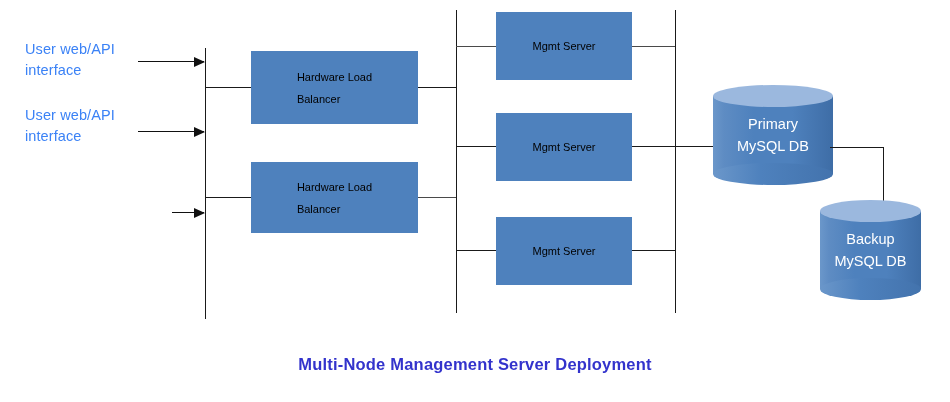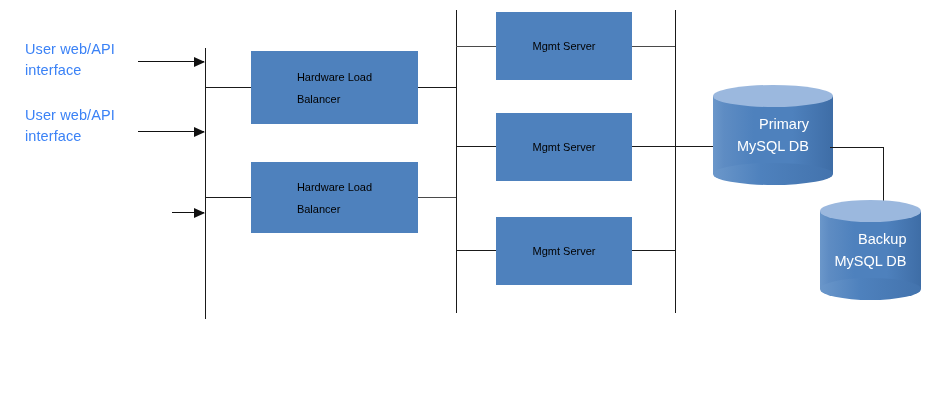--- a/index.html
+++ b/index.html
@@ -79,21 +79,21 @@
   }
   .cyl-label {
     position: absolute;
     left: 0;
     right: 0;
     top: 0;
     bottom: 0;
     display: flex;
     align-items: center;
     justify-content: center;
-    text-align: right;
+    text-align: center;
     color: #ffffff;
     font-size: 14.5px;
     line-height: 22px;
     white-space: pre-line;
     z-index: 3;
   }
 
   
   .vline {
     position: absolute;
@@ -201,14 +201,15 @@
   <div class="vline" style="left:883px; top:147px; height:65px;"></div>
 
   <div class="cylinder" style="left:820px; top:200px; width:101px; height:100px;">
     <div class="cyl-body"></div>
     <div class="cyl-bottom"></div>
     <div class="cyl-top"></div>
     <div class="cyl-label">Backup
 MySQL DB</div>
   </div>
 
+  <div class="caption" style="top:355px;">Multi-Node Management Server Deployment</div>
 
 </div>
 
 </body></html>

